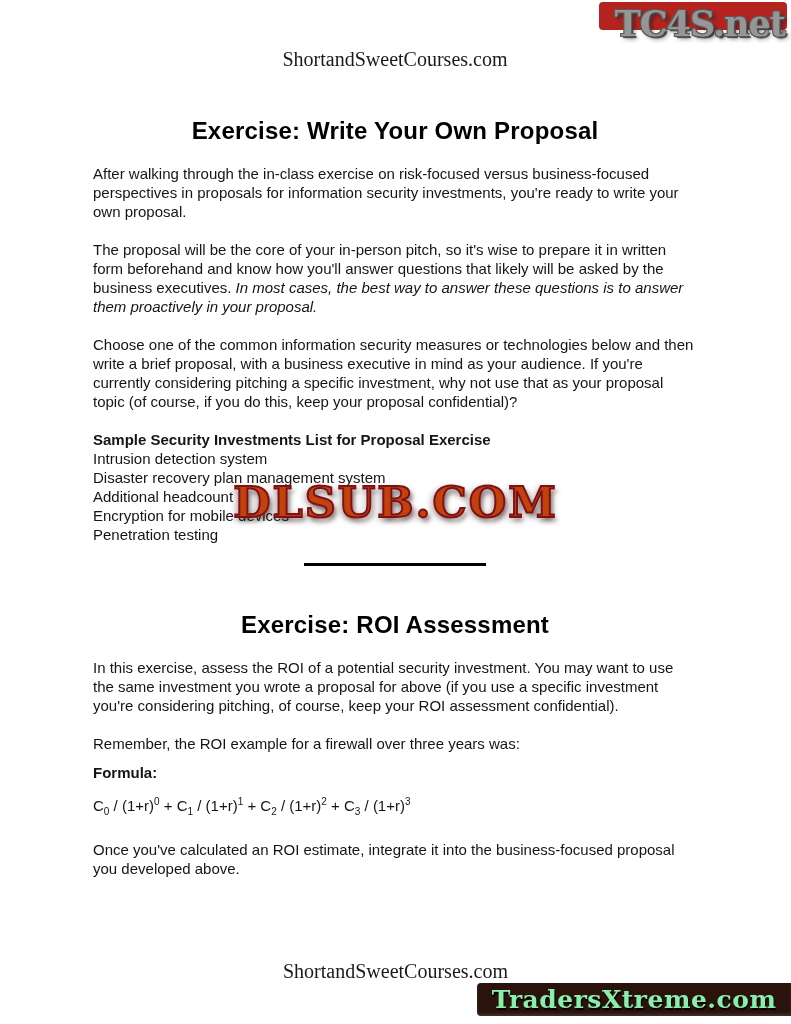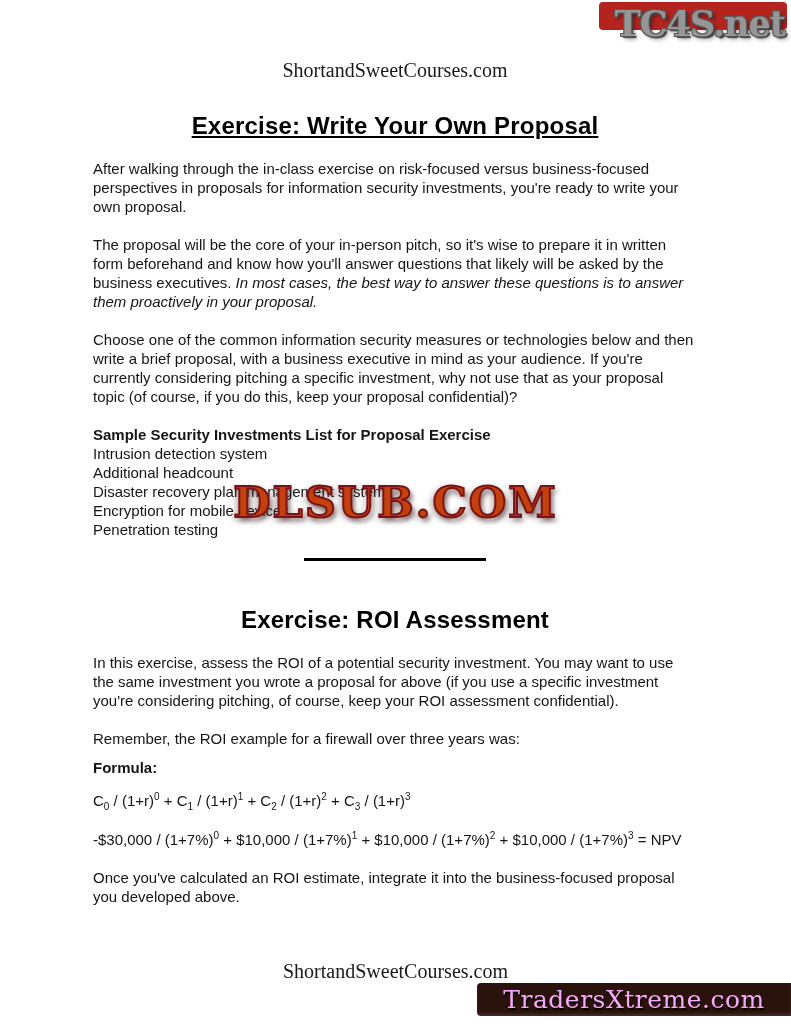--- a/index.html
+++ b/index.html
@@ -2,31 +2,31 @@
 <html><head>
 <meta charset="utf-8">
 <style>
   * { margin:0; padding:0; box-sizing:border-box; }
   html,body { background:#ffffff; }
   body {
     width:791px; height:1024px;
     font-family:"Liberation Sans","DejaVu Sans",sans-serif;
     color:#111; position:relative; overflow:hidden;
   }
-  .page { position:relative; width:791px; height:1024px; padding:12px 94px 0 93px; background:#fff; }
+  .page { position:relative; width:791px; height:1024px; padding:1px 94px 0 93px; background:#fff; }
 
   .site-url {
     font-family:"Liberation Serif","DejaVu Serif",serif;
     font-size:20px; text-align:center; color:#1a1a1a;
   }
   .header-url { padding-top:47px; }
   .footer-url { position:absolute; left:0; right:0; top:960px; }
 
   h1, h2 { font-size:24px; font-weight:bold; text-align:center; color:#000; letter-spacing:0.2px; }
-  h1 { margin-top:30px;text-decoration:underline; }
+  h1 { margin-top:46px; }
   h2 { margin-top:45px; }
 
   p, .list-item { font-size:15px; line-height:19px; color:#151515; }
   p { margin-top:19px; }
   .bold { font-weight:bold; }
   em { font-style:italic; }
 
   .list { }
   .list-item { }
 
@@ -61,22 +61,22 @@
   }
 
   
   .traders {
     position:absolute; right:0; top:983px; width:314px; height:33px;
     background:#2a130d; border-radius:4px 0 0 4px;
     display:flex; align-items:center; justify-content:center;
     box-shadow:inset 0 -2px 3px rgba(255,255,255,.12);
   }
   .traders-text {
-    font-family:"DejaVu Serif","Liberation Serif",serif; font-weight:normal;
-    font-size:25px; color:#f0abfc; letter-spacing:0.5px;
+    font-family:"DejaVu Serif","Liberation Serif",serif; font-weight:bold;
+    font-size:25px; color:#86efac; letter-spacing:0.5px;
     text-shadow:1px 2px 1px #000, 0 0 1px #7a0f0c;
   }
 </style>
 </head>
 <body>
 
 <div class="page">
 
   <div class="tc4s">
     <div class="tc4s-red"></div>
@@ -90,40 +90,39 @@
   <p>After walking through the in-class exercise on risk-focused versus business-focused perspectives in proposals for information security investments, you're ready to write your own proposal.</p>
 
   <p><span>The proposal will be the core of your in-person pitch, so it's wise to prepare it in written form beforehand and know how you'll answer questions that likely will be asked by the business executives. </span><em>In most cases, the best way to answer these questions is to answer them proactively in your proposal.</em></p>
 
   <p>Choose one of the common information security measures or technologies below and then write a brief proposal, with a business executive in mind as your audience. If you're currently considering pitching a specific investment, why not use that as your proposal topic (of course, if you do this, keep your proposal confidential)?</p>
 
   <p class="bold">Sample Security Investments List for Proposal Exercise</p>
 
   <div class="list">
       <div class="list-item">Intrusion detection system</div>
+      <div class="list-item">Disaster recovery plan management system</div>
       <div class="list-item">Additional headcount</div>
-      <div class="list-item">Disaster recovery plan management system</div>
       <div class="list-item">Encryption for mobile devices</div>
       <div class="list-item">Penetration testing</div>
     </div>
 
   <div class="dlsub">DLSUB.COM</div>
 
   <div class="divider"></div>
 
   <h2>Exercise: ROI Assessment</h2>
 
   <p>In this exercise, assess the ROI of a potential security investment. You may want to use the same investment you wrote a proposal for above (if you use a specific investment you're considering pitching, of course, keep your ROI assessment confidential).</p>
 
   <p>Remember, the ROI example for a firewall over three years was:</p>
 
   <p class="label-line">Formula:</p>
   <p class="eq-line"><span>C</span><sub>0</sub><span> / (1+r)</span><sup>0</sup><span> + C</span><sub>1</sub><span> / (1+r)</span><sup>1</sup><span> + C</span><sub>2</sub><span> / (1+r)</span><sup>2</sup><span> + C</span><sub>3</sub><span> / (1+r)</span><sup>3</sup></p>
 
-  <p class="eq-line"><span>-$30,000 / (1+7%)</span><sup>0</sup><span> + $10,000 / (1+7%)</span><sup>1</sup><span> + $10,000 / (1+7%)</span><sup>2</sup><span> + $10,000 / (1+7%)</span><sup>3</sup><span> = NPV</span></p>
 
   <p>Once you've calculated an ROI estimate, integrate it into the business-focused proposal you developed above.</p>
 
   <div class="site-url footer-url">ShortandSweetCourses.com</div>
 
   <div class="traders">
     <span class="traders-text">TradersXtreme.com</span>
   </div>
 
 </div>

